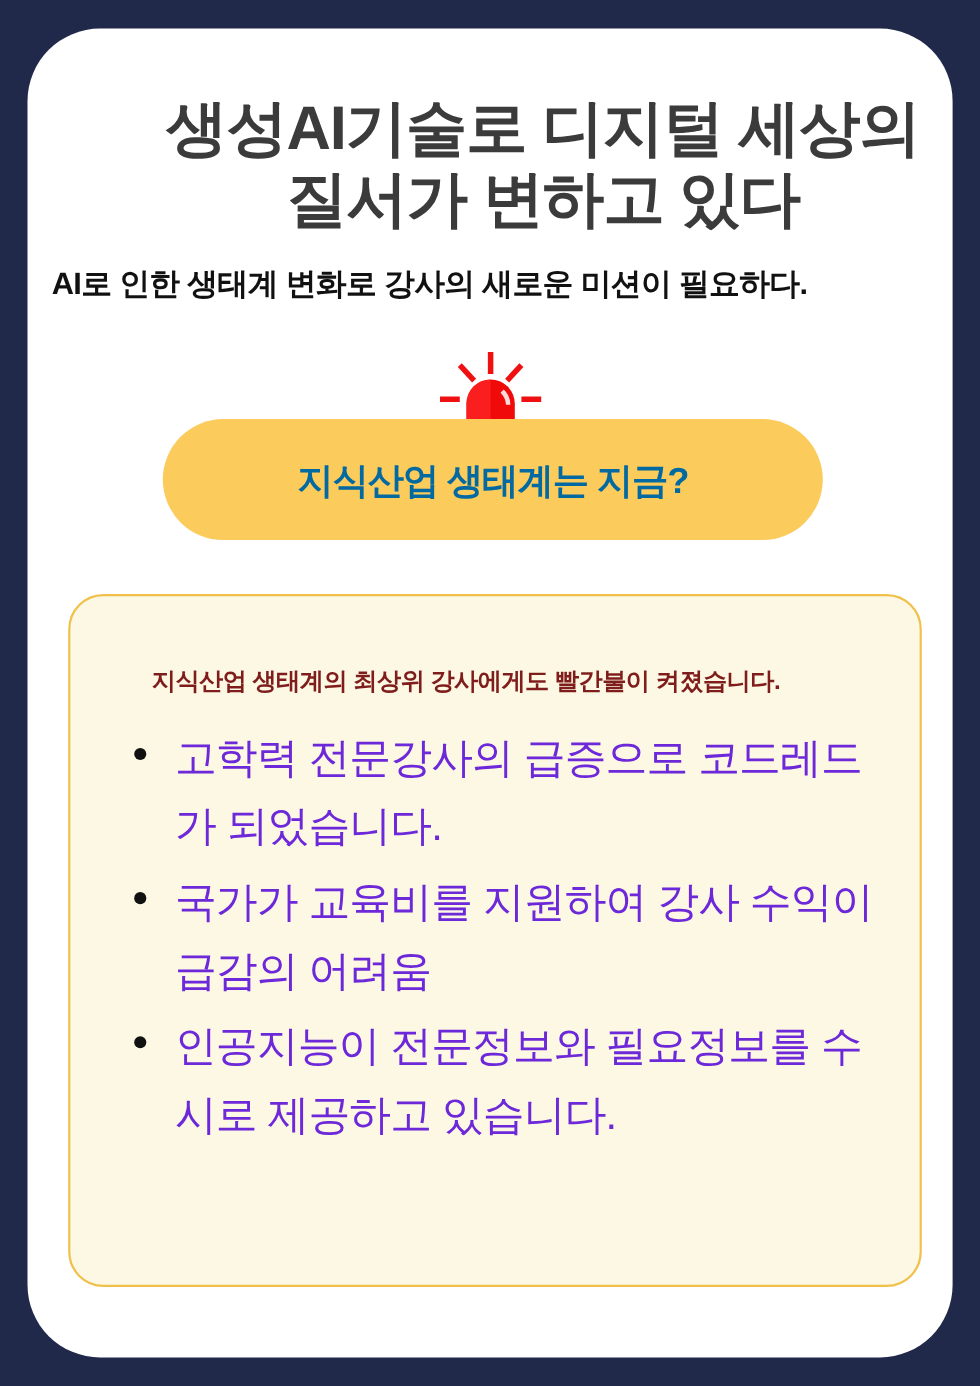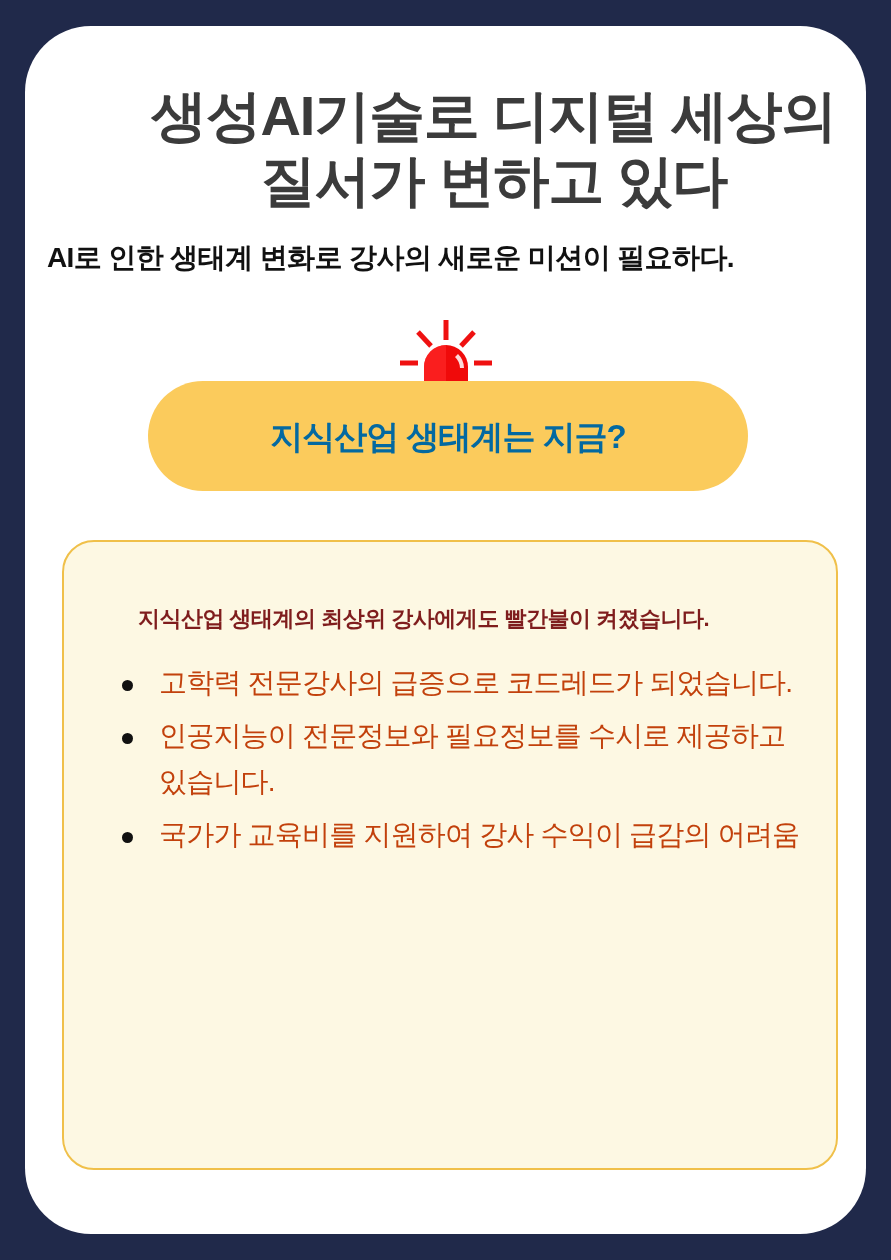--- a/index.html
+++ b/index.html
@@ -124,22 +124,22 @@
     top: 118px;
     width: 690px;
     margin: 0;
     padding: 0;
     list-style: none;
   }
   .bullet-item {
     position: relative;
     padding-left: 49px;
     margin-bottom: 8px;
-    color: #c2410c;
-    font-size: 28px;
+    color: #6d28d9;
+    font-size: 38px;
     font-weight: 500;
     line-height: 1.62;
     letter-spacing: -0.8px;
   }
   .bullet-dot {
     position: absolute;
     left: 12px;
     top: 20px;
     width: 11px;
     height: 11px;
@@ -184,24 +184,24 @@
 
       <div class="intro">지식산업 생태계의 최상위 강사에게도 빨간불이 켜졌습니다.</div>
 
       <ul class="bullet-list">
         <li class="bullet-item">
           <span class="bullet-dot"></span>
           <span>고학력 전문강사의 급증으로 코드레드가 되었습니다.</span>
         </li>
         <li class="bullet-item">
           <span class="bullet-dot"></span>
-          <span>인공지능이 전문정보와 필요정보를 수시로 제공하고 있습니다.</span>
+          <span>국가가 교육비를 지원하여 강사 수익이 급감의 어려움</span>
         </li>
         <li class="bullet-item">
           <span class="bullet-dot"></span>
-          <span>국가가 교육비를 지원하여 강사 수익이 급감의 어려움</span>
+          <span>인공지능이 전문정보와 필요정보를 수시로 제공하고 있습니다.</span>
         </li>
       </ul>
 
     </div>
 
   </div>
 </div>
 
 </body></html>

